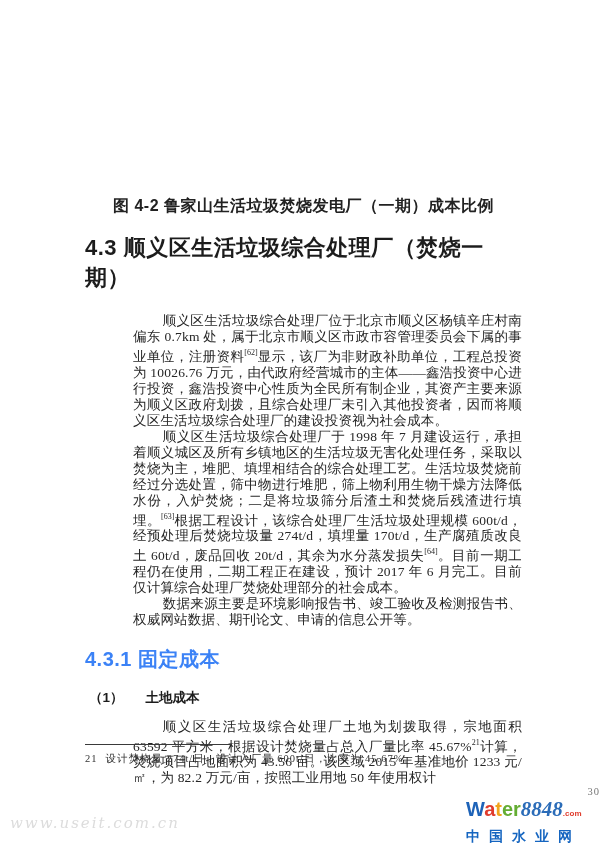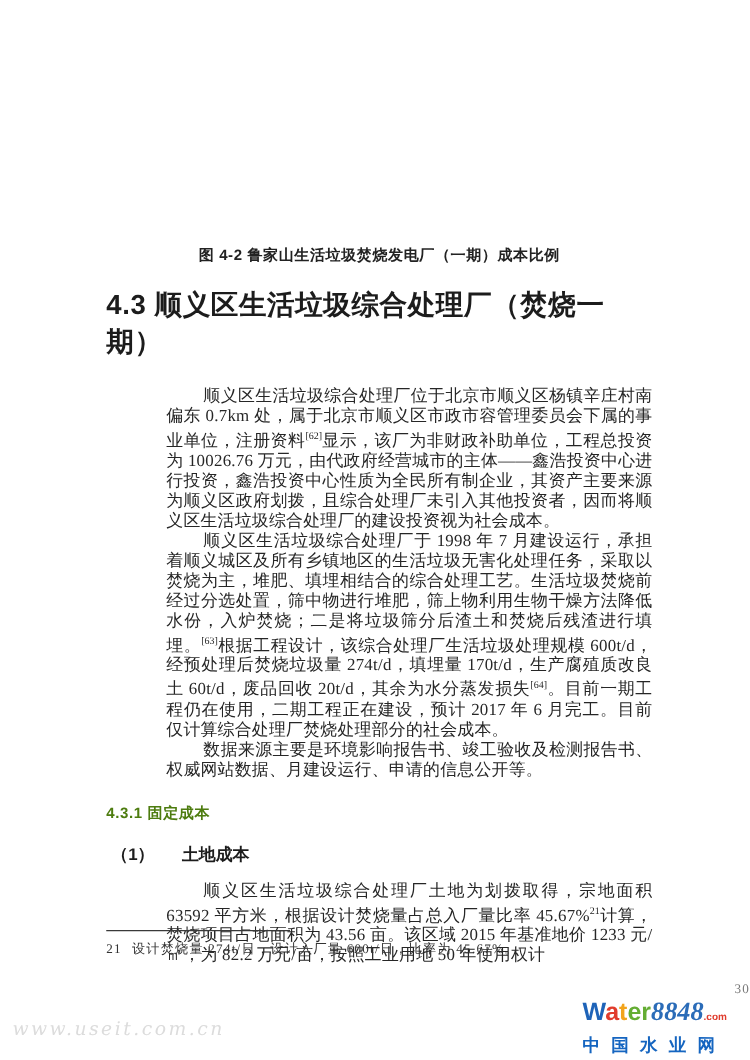--- a/index.html
+++ b/index.html
@@ -5,35 +5,35 @@
   * { margin:0; padding:0; box-sizing:border-box; }
   html,body { background:#888; }
   .page {
     position:relative; width:600px; height:848px; background:#ffffff;
     margin:0 auto; overflow:hidden;
     font-family:"Liberation Serif", serif; color:#2b2b2b;
   }
   .content { position:absolute; top:190px; left:85px; width:437px; }
   .caption {
     font-family:"Liberation Sans", sans-serif; font-weight:bold;
-    font-size:12px; text-align:center; color:#222; margin:6px 0 16px 0;
+    font-size:16px; text-align:center; color:#222; margin:6px 0 16px 0;
     letter-spacing:0.5px;
   }
   .sec-heading {
     font-family:"Liberation Sans", sans-serif; font-weight:bold;
     font-size:22px; color:#1c1c1c; margin:14px 0 20px 0; letter-spacing:0.5px;
   }
   p.body {
     font-size:13.5px; line-height:16px; text-align:justify;
     text-indent:2.2em; color:#262626; letter-spacing:0.2px;margin-left:48px;
   }
   p.body sup { font-size:8px; color:#262626; letter-spacing:0; }
   .subsec-heading {
     font-family:"Liberation Sans", sans-serif; font-weight:bold;
-    font-size:12px; color:#4d7c0f; margin:18px 0 16px 0; letter-spacing:0.5px;
+    font-size:20px; color:#3b82f6; margin:18px 0 16px 0; letter-spacing:0.5px;
   }
   .item-heading {
     font-family:"Liberation Sans", sans-serif; font-weight:bold;
     font-size:13.5px; color:#1c1c1c; margin:4px 0 12px 4px;
   }
   .item-heading .item-title { margin-left:22px; }
   .footnote-block { position:absolute; top:744px; left:85px; width:437px; }
   .footnote-rule { width:147px; border-top:1.4px solid #3a3a3a; margin-bottom:7px; }
   .footnote { font-size:10.5px; color:#333; letter-spacing:1px; }
   .footnote .fn-num { margin-right:8px; }
@@ -70,21 +70,21 @@
   <div class="content">
 
     <div class="caption">图 4-2 鲁家山生活垃圾焚烧发电厂（一期）成本比例</div>
 
     <div class="sec-heading">4.3 顺义区生活垃圾综合处理厂（焚烧一期）</div>
 
     <p class="body"><span>顺义区生活垃圾综合处理厂位于北京市顺义区杨镇辛庄村南偏东 0.7km 处，属于北京市顺义区市政市容管理委员会下属的事业单位，注册资料</span><sup>[62]</sup><span>显示，该厂为非财政补助单位，工程总投资为 10026.76 万元，由代政府经营城市的主体——鑫浩投资中心进行投资，鑫浩投资中心性质为全民所有制企业，其资产主要来源为顺义区政府划拨，且综合处理厂未引入其他投资者，因而将顺义区生活垃圾综合处理厂的建设投资视为社会成本。</span></p>
 
     <p class="body"><span>顺义区生活垃圾综合处理厂于 1998 年 7 月建设运行，承担着顺义城区及所有乡镇地区的生活垃圾无害化处理任务，采取以焚烧为主，堆肥、填埋相结合的综合处理工艺。生活垃圾焚烧前经过分选处置，筛中物进行堆肥，筛上物利用生物干燥方法降低水份，入炉焚烧；二是将垃圾筛分后渣土和焚烧后残渣进行填埋。</span><sup>[63]</sup><span>根据工程设计，该综合处理厂生活垃圾处理规模 600t/d，经预处理后焚烧垃圾量 274t/d，填埋量 170t/d，生产腐殖质改良土 60t/d，废品回收 20t/d，其余为水分蒸发损失</span><sup>[64]</sup><span>。目前一期工程仍在使用，二期工程正在建设，预计 2017 年 6 月完工。目前仅计算综合处理厂焚烧处理部分的社会成本。</span></p>
 
-    <p class="body">数据来源主要是环境影响报告书、竣工验收及检测报告书、权威网站数据、月建设运行、申请的信息公开等。</p>
+    <p class="body">数据来源主要是环境影响报告书、竣工验收及检测报告书、权威网站数据、期刊论文、申请的信息公开等。</p>
 
     <div class="subsec-heading">4.3.1 固定成本</div>
 
     <div class="item-heading"><span>（1）</span><span class="item-title">土地成本</span></div>
 
     <p class="body"><span>顺义区生活垃圾综合处理厂土地为划拨取得，宗地面积 63592 平方米，根据设计焚烧量占总入厂量比率 45.67%</span><sup>21</sup><span>计算，焚烧项目占地面积为 43.56 亩。该区域 2015 年基准地价 1233 元/㎡，为 82.2 万元/亩，按照工业用地 50 年使用权计</span></p>
 
   </div>
 
   <div class="footnote-block">

